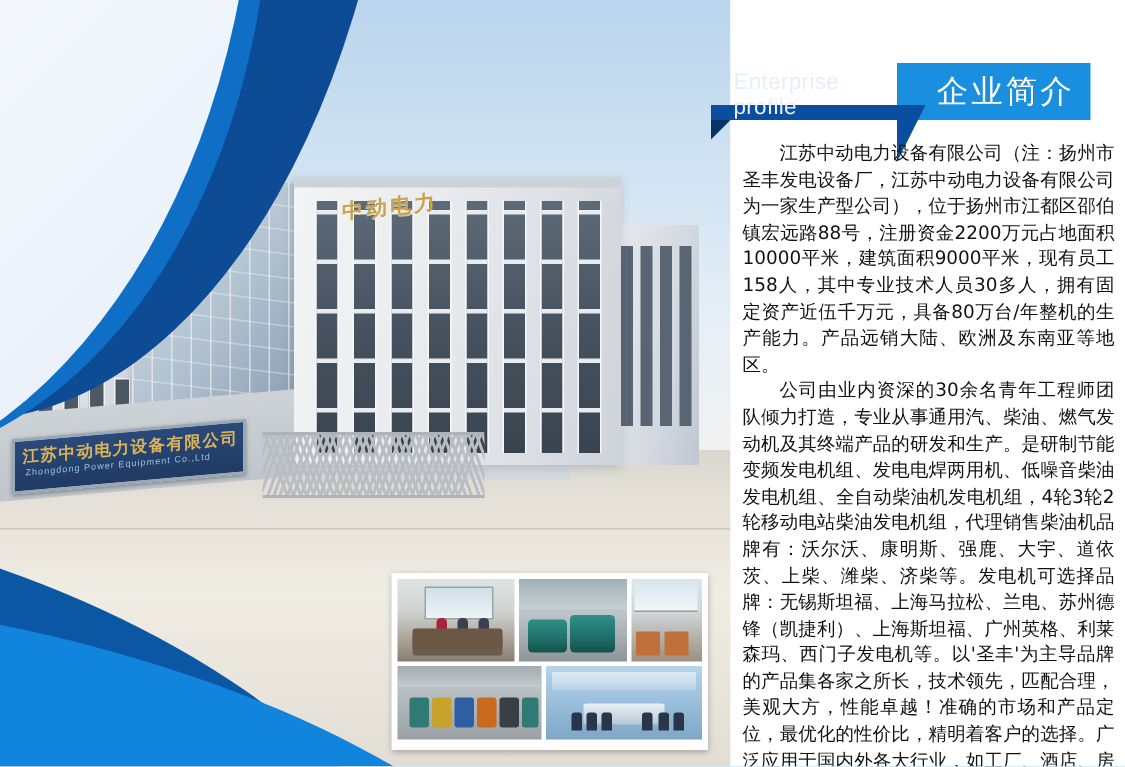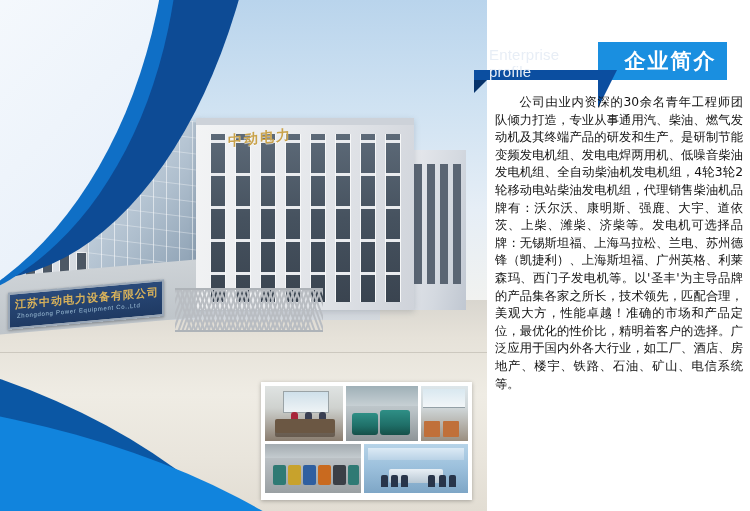--- a/index.html
+++ b/index.html
@@ -139,21 +139,21 @@
 
   
   #right-panel{position:absolute;left:487px;top:0;width:263px;height:511px;background:#ffffff;}
 
   #ribbon{position:absolute;left:-13px;top:42px;width:253px;height:38px;display:flex;align-items:stretch;}
   .rib-dark{position:relative;width:124px;background:#0b4ea0;display:flex;align-items:flex-end;margin-top:28px;}
   .rib-dark .txt{margin-left:15px;color:#e8eef6;font-size:15px;letter-spacing:.2px;}
   .rib-dark:after{content:"";position:absolute;right:-19px;top:0;width:0;height:0;
     border-top:38px solid #0b4ea0;border-right:19px solid transparent;}
   .rib-light{flex:1;background:#1a8fe0;display:flex;align-items:center;justify-content:center;padding-left:16px;}
-  .rib-light .txt{color:#ffffff;font-size:21px;font-weight:bold;letter-spacing:2px;
+  .rib-light .txt{color:#ffffff;font-size:21px;font-weight:normal;letter-spacing:2px;
     font-family:"DejaVu Sans","Liberation Sans",sans-serif;}
   #ribbon-tail{position:absolute;left:-13px;top:80px;width:0;height:0;
     border-left:13px solid #07336b;border-bottom:13px solid transparent;}
 
   #profile-text{position:absolute;left:8px;top:94px;width:248px;
     font-family:"DejaVu Sans","Liberation Sans",sans-serif;
     font-size:12.3px;line-height:17.6px;color:#111;text-align:justify;}
   #profile-text p{margin:0 0 0 0;text-indent:2em;}
 </style>
 </head>
@@ -419,17 +419,18 @@
       <div class="rib-dark">
         <span class="txt">Enterprise profile</span>
       </div>
       <div class="rib-light">
         <span class="txt">企业简介</span>
       </div>
     </div>
     <div id="ribbon-tail"></div>
 
     <div id="profile-text">
+      <p>江苏中动电力设备有限公司（注：扬州市圣丰发电设备厂，江苏中动电力设备有限公司为一家生产型公司），位于扬州市江都区邵伯镇宏远路88号，注册资金2200万元占地面积10000平米，建筑面积9000平米，现有员工158人，其中专业技术人员30多人，拥有固定资产近伍千万元，具备80万台/年整机的生产能力。产品远销大陆、欧洲及东南亚等地区。</p>
       <p>公司由业内资深的30余名青年工程师团队倾力打造，专业从事通用汽、柴油、燃气发动机及其终端产品的研发和生产。是研制节能变频发电机组、发电电焊两用机、低噪音柴油发电机组、全自动柴油机发电机组，4轮3轮2轮移动电站柴油发电机组，代理销售柴油机品牌有：沃尔沃、康明斯、强鹿、大宇、道依茨、上柴、潍柴、济柴等。发电机可选择品牌：无锡斯坦福、上海马拉松、兰电、苏州德锋（凯捷利）、上海斯坦福、广州英格、利莱森玛、西门子发电机等。以'圣丰'为主导品牌的产品集各家之所长，技术领先，匹配合理，美观大方，性能卓越！准确的市场和产品定位，最优化的性价比，精明着客户的选择。广泛应用于国内外各大行业，如工厂、酒店、房地产、楼宇、铁路、石油、矿山、电信系统等。</p>
     </div>
   </div>
 
 </div>
 
 </body></html>

